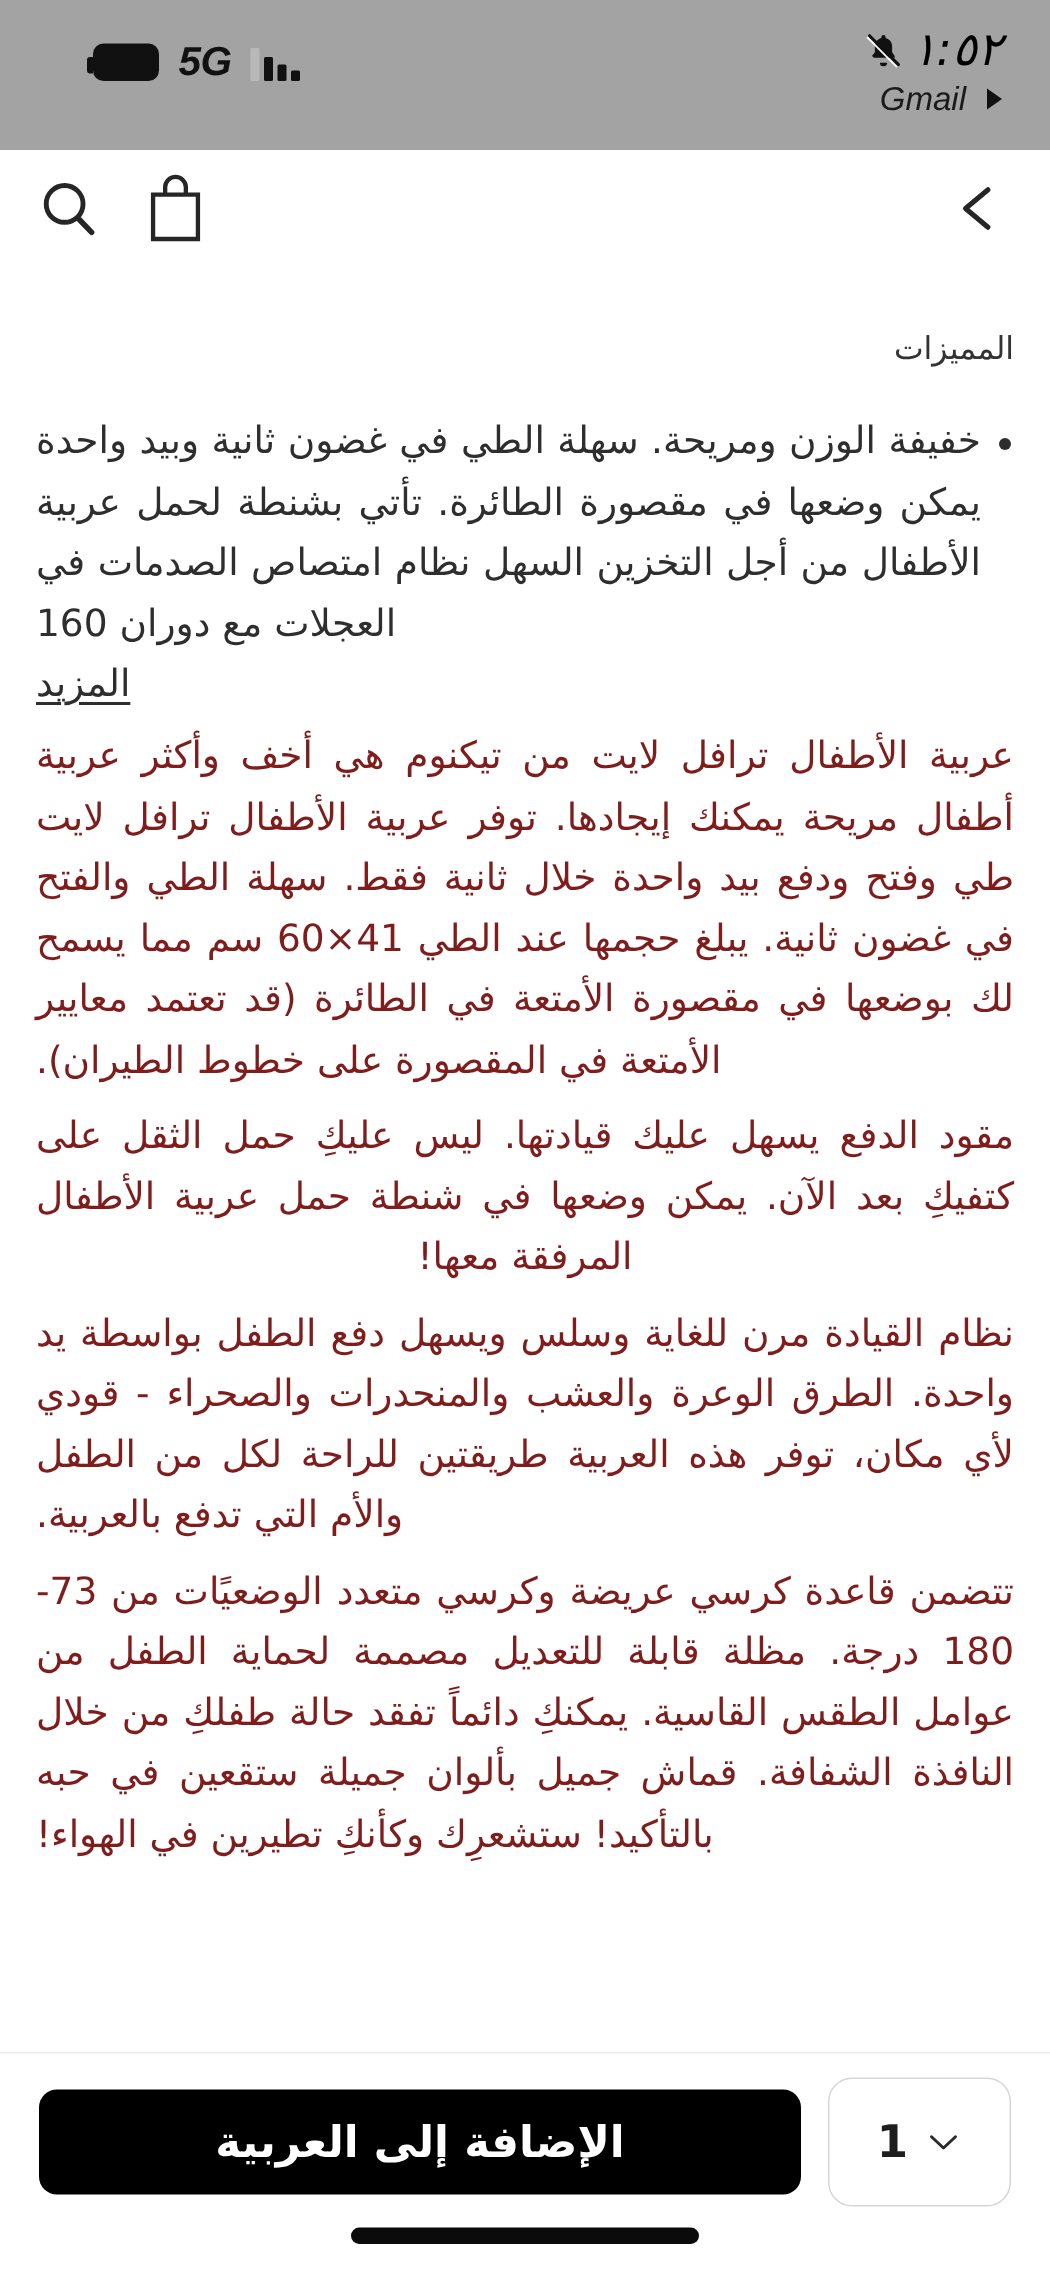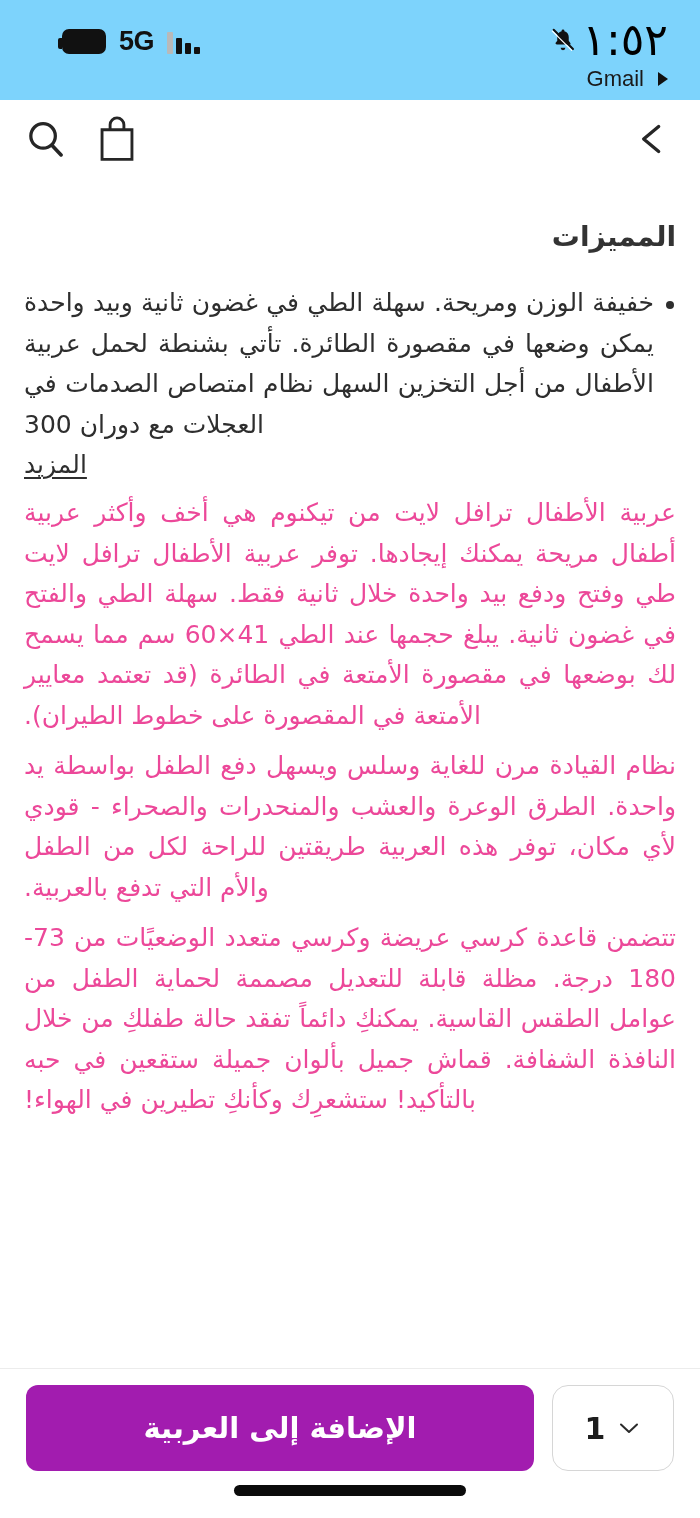--- a/index.html
+++ b/index.html
@@ -18,22 +18,23 @@
     height: 1518px;
     background: #ffffff;
     overflow: hidden;
   }
 
   
   .statusbar {
     position: absolute;
     top: 0; left: 0; right: 0;
     height: 100px;
-    background: #7dd3fc;
+    background: #a3a3a3;
     z-index: 40;
+    font-style: italic;
   }
   .sb-left {
     position: absolute;
     left: 62px;
     top: 26px;
     display: flex;
     align-items: center;
     gap: 13px;
     direction: ltr;
   }
@@ -81,21 +82,21 @@
     text-align: right;
   }
   .sb-clockrow {
     display: flex;
     align-items: center;
     justify-content: flex-end;
     gap: 6px;
     direction: rtl;
   }
   .clock {
-    font-size: 44px;
+    font-size: 31px;
     font-weight: 500;
     color: #000;
     line-height: 1;
     font-family: "DejaVu Sans", sans-serif;
     direction: rtl;
   }
   .bell-off { width: 26px; height: 30px; display: block; }
   .sb-app {
     margin-top: 4px;
     display: flex;
@@ -169,22 +170,22 @@
     top: 178px;
     left: 0;
     right: 0;
     bottom: 150px;
     padding: 0 24px;
     background: #fff;
     overflow: hidden;
   }
 
   .section-head {
-    font-size: 28px;
-    font-weight: 700;
+    font-size: 21px;
+    font-weight: 400;
     color: #333333;
     text-align: right;
     font-family: "DejaVu Sans", sans-serif;
     letter-spacing: -0.5px;
   }
 
   .feat-head { margin-top: 42px; }
 
   .bullets {
     margin-top: 30px;
@@ -220,21 +221,21 @@
     text-decoration: underline;
     text-underline-offset: 4px;
     font-family: "DejaVu Sans", sans-serif;
   }
 
   .desc-head { margin-top: 46px; }
 
   .para {
     font-size: 25px;
     line-height: 1.62;
-    color: #ec4899;
+    color: #7f1d1d;
     text-align: justify;
     text-align-last: left;
     margin-top: 10px;
     font-family: "DejaVu Sans", sans-serif;
   }
   .para.first { margin-top: 14px; }
   .para.center-last { text-align-last: center; }
 
   
   .actionbar {
@@ -250,22 +251,22 @@
     left: 26px;
     right: 26px;
     top: 16px;
     display: flex;
     flex-direction: row-reverse;
     align-items: center;
     gap: 18px;
   }
   .add-cart {
     flex: 1 1 auto;
-    height: 86px;
-    background: #a21caf;
+    height: 70px;
+    background: #000000;
     border: none;
     border-radius: 12px;
     color: #ffffff;
     font-size: 29px;
     font-weight: 700;
     font-family: "DejaVu Sans", sans-serif;
     display: flex;
     align-items: center;
     justify-content: center;
     cursor: pointer;
@@ -367,27 +368,28 @@
 
   <div class="clipped-title">
     <span>مقاسات الطفل</span>
   </div>
 
   <div class="content">
 
     <div class="section-head feat-head">المميزات</div>
 
     <ul class="bullets">
-      <li>خفيفة الوزن ومريحة. سهلة الطي في غضون ثانية وبيد واحدة يمكن وضعها في مقصورة الطائرة. تأتي بشنطة لحمل عربية الأطفال من أجل التخزين السهل نظام امتصاص الصدمات في العجلات مع دوران 300</li>
+      <li>خفيفة الوزن ومريحة. سهلة الطي في غضون ثانية وبيد واحدة يمكن وضعها في مقصورة الطائرة. تأتي بشنطة لحمل عربية الأطفال من أجل التخزين السهل نظام امتصاص الصدمات في العجلات مع دوران 160</li>
     </ul>
 
     <a class="more-link" href="#">المزيد</a>
 
 
     <div class="para first">عربية الأطفال ترافل لايت من تيكنوم هي أخف وأكثر عربية أطفال مريحة يمكنك إيجادها. توفر عربية الأطفال ترافل لايت طي وفتح ودفع بيد واحدة خلال ثانية فقط. سهلة الطي والفتح في غضون ثانية. يبلغ حجمها عند الطي 41×60 سم مما يسمح لك بوضعها في مقصورة الأمتعة في الطائرة (قد تعتمد معايير الأمتعة في المقصورة على خطوط الطيران).</div>
+    <div class="para center-last">مقود الدفع يسهل عليك قيادتها. ليس عليكِ حمل الثقل على كتفيكِ بعد الآن. يمكن وضعها في شنطة حمل عربية الأطفال المرفقة معها!</div>
     <div class="para">نظام القيادة مرن للغاية وسلس ويسهل دفع الطفل بواسطة يد واحدة. الطرق الوعرة والعشب والمنحدرات والصحراء - قودي لأي مكان، توفر هذه العربية طريقتين للراحة لكل من الطفل والأم التي تدفع بالعربية.</div>
     <div class="para">تتضمن قاعدة كرسي عريضة وكرسي متعدد الوضعيًات من 73-180 درجة. مظلة قابلة للتعديل مصممة لحماية الطفل من عوامل الطقس القاسية. يمكنكِ دائماً تفقد حالة طفلكِ من خلال النافذة الشفافة. قماش جميل بألوان جميلة ستقعين في حبه بالتأكيد! ستشعرِك وكأنكِ تطيرين في الهواء!</div>
 
   </div>
 
   <div class="actionbar">
     <div class="actionrow">
       <button class="add-cart">الإضافة إلى العربية</button>
       <div class="qty-box">
         <span class="qty-val">1</span>

